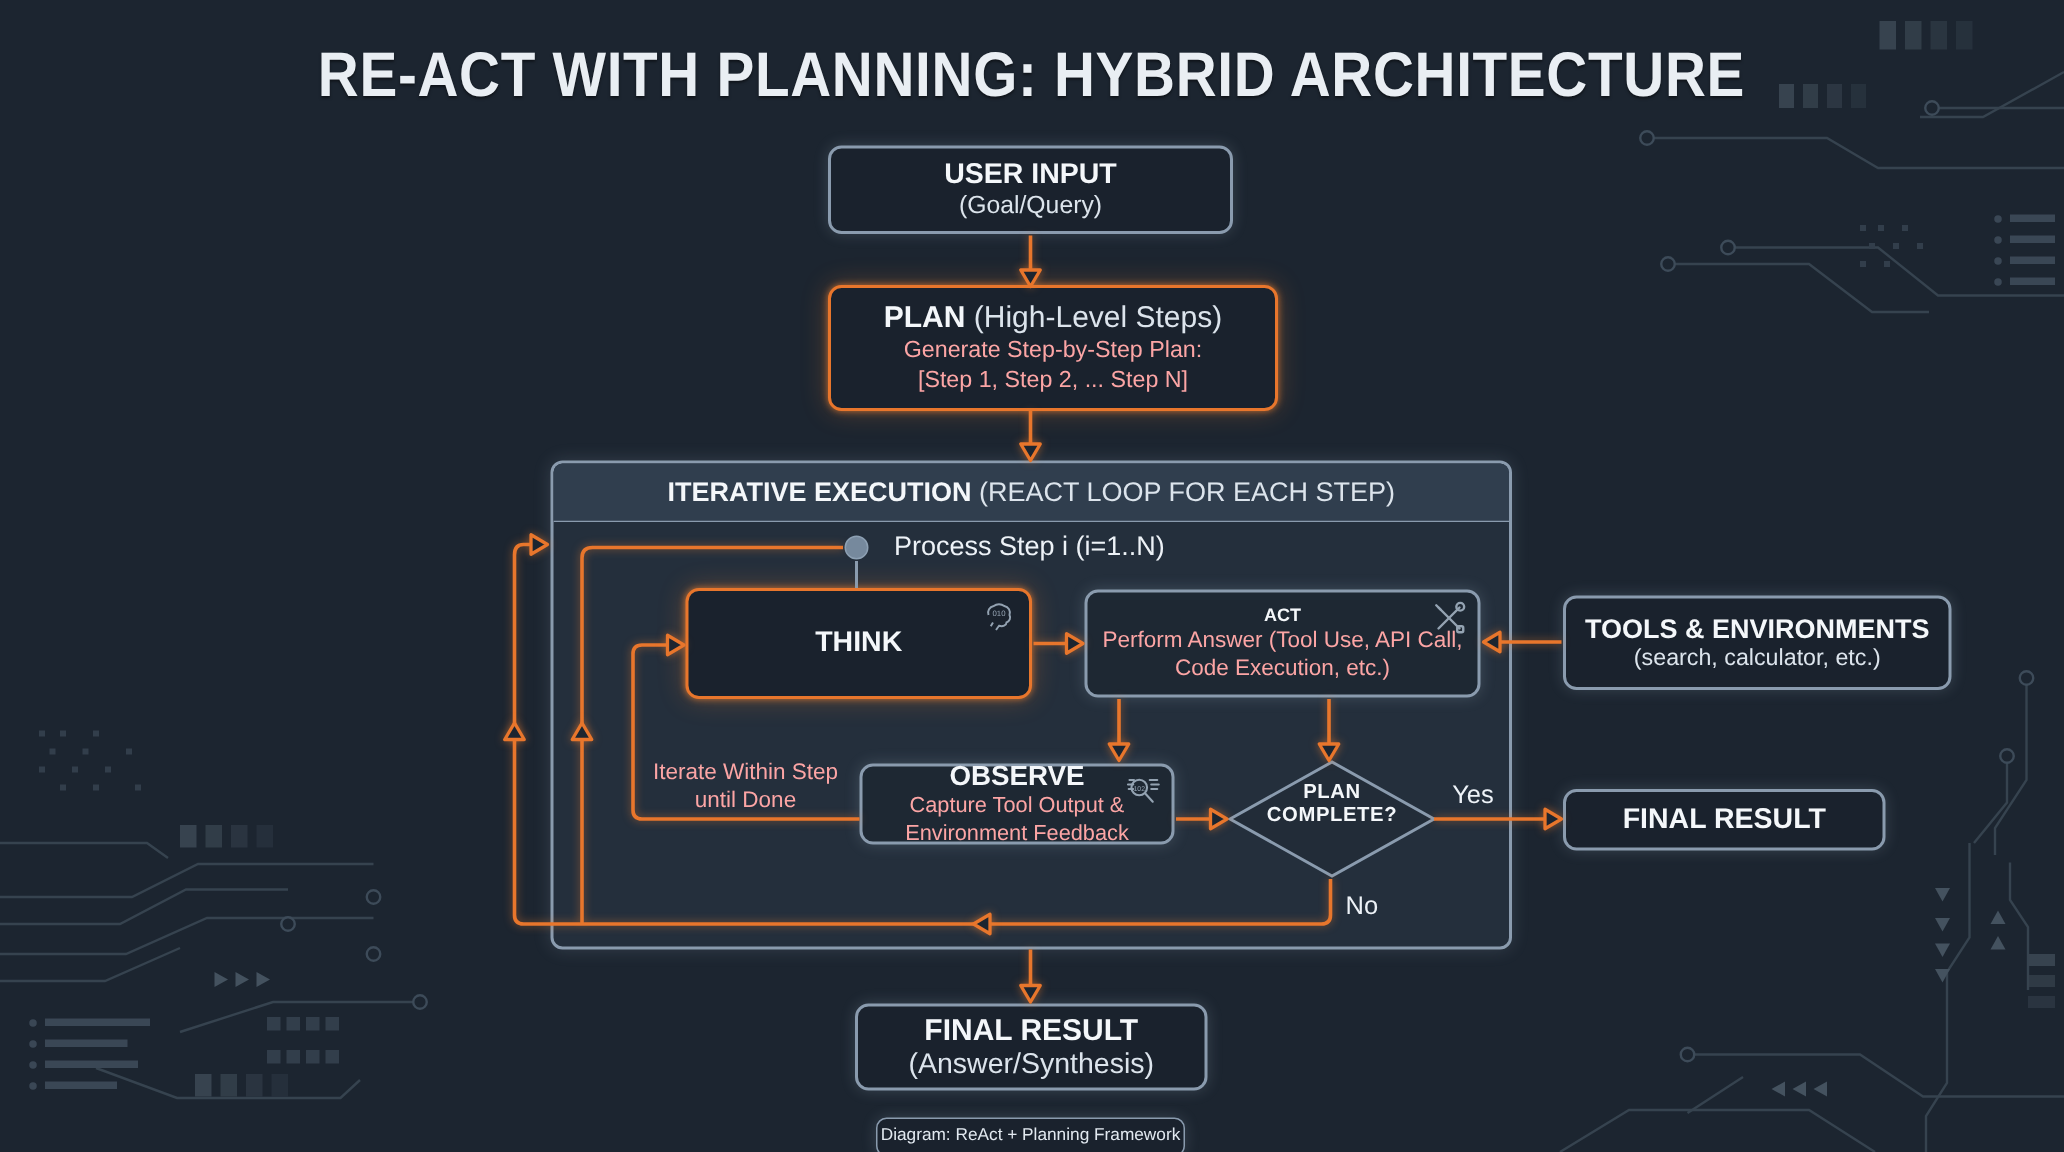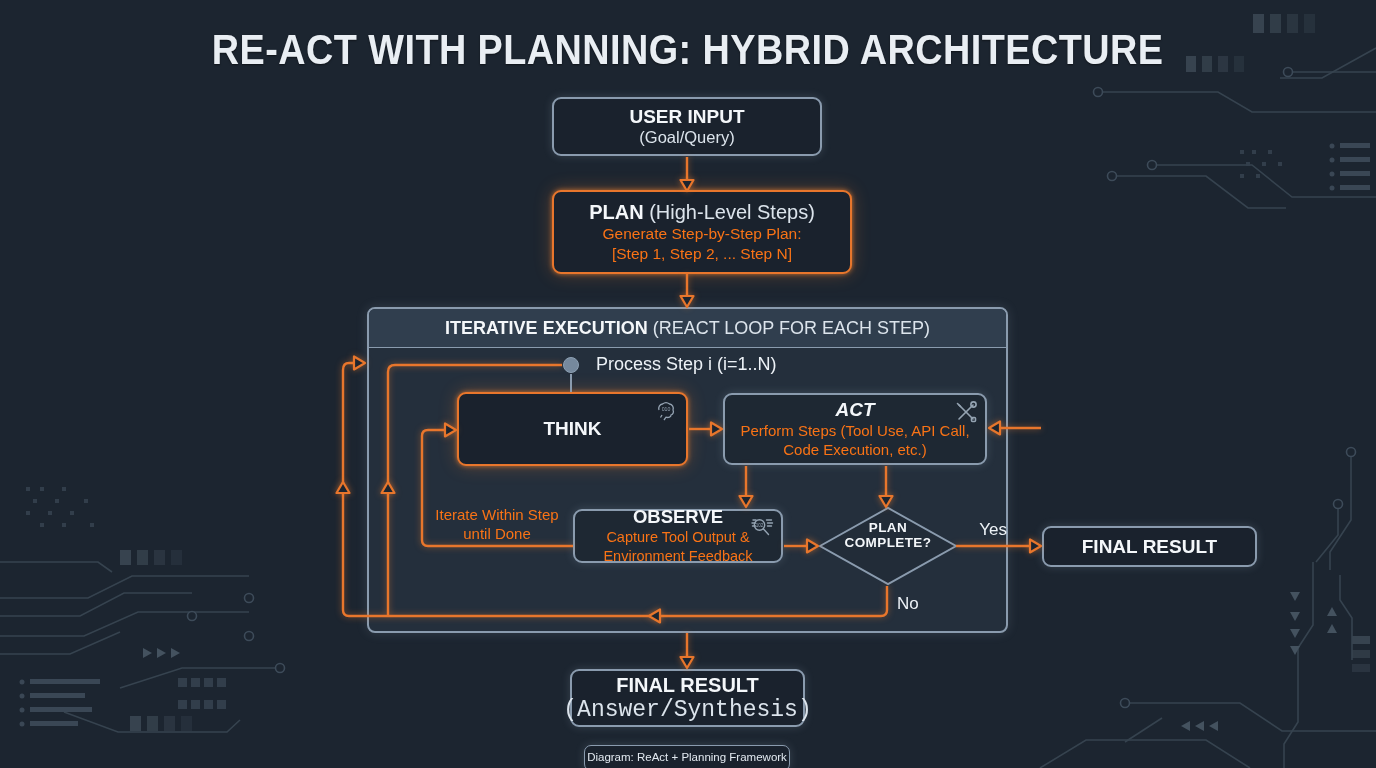--- a/index.html
+++ b/index.html
@@ -21,21 +21,21 @@
   #main-title span{display:inline-block;font-size:42px;font-weight:700;color:#E9EEF3;
     transform:scaleX(.90);letter-spacing:.5px;text-shadow:0 1px 2px rgba(0,0,0,.5);}
   #container-box{position:absolute;left:367px;top:307px;width:641px;height:326px;
     z-index:1;box-sizing:border-box;border:2px solid #8A9BAE;border-radius:8px;
     background:#242F3C;box-shadow:0 0 12px rgba(190,210,230,.15);}
   #container-header{height:38px;line-height:38px;background:#303E4E;
     border-bottom:1.5px solid #8A9BAE;border-radius:6px 6px 0 0;text-align:center;
     font-size:18px;white-space:nowrap;}
   .corner-icon{position:absolute;top:5px;right:7px;opacity:.85;}
   .label{position:absolute;z-index:4;color:#EDF2F7;}
-  .small-lines{font-size:15px;line-height:1.28;color:#f97316;}
+  .small-lines{font-size:15px;line-height:1.28;color:#fca5a5;}
 </style>
 </head>
 <body>
 
 <div id="canvas">
 
   <svg id="deco" class="layer" width="1376" height="768" viewBox="0 0 1376 768">
     <g stroke="#36434F" stroke-width="1.6" fill="none">
       <path d="M1098,92 H1218 L1252,112 H1376"></path>
       <path d="M1288,72 H1376"></path>
@@ -237,27 +237,31 @@
   <div class="node slate" style="left:723px;top:393px;width:264px;height:72px;background:#1E2833;">
     <span class="corner-icon">
       <svg width="24" height="24" viewBox="0 0 24 24" fill="none" stroke="#A9B9C9" stroke-width="1.6" stroke-linecap="round">
         <path d="M5,19 L19,5"></path>
           <circle cx="19.5" cy="4.5" r="2.6"></circle>
         <path d="M5,5 L19,19"></path>
           <path d="M3.5,3.5 l3,3"></path>
           <rect x="17.5" y="17.5" width="4" height="4" rx="1"></rect>
       </svg>
     </span>
-    <div class="t-bold" style="font-size:19px;font-style:italic;">ACT</div>
+    <div class="t-bold" style="font-size:12px;">ACT</div>
     <div class="small-lines">
-      <div>Perform Steps (Tool Use, API Call,</div>
+      <div>Perform Answer (Tool Use, API Call,</div>
       <div>Code Execution, etc.)</div>
     </div>
   </div>
 
+  <div class="node slate" style="left:1042px;top:397px;width:259px;height:63px;">
+    <div class="t-bold" style="font-size:18px;">TOOLS &amp; ENVIRONMENTS</div>
+    <div class="t-sub" style="font-size:15.5px;">(search, calculator, etc.)</div>
+  </div>
 
   <div class="label small-lines" style="left:417px;top:505px;width:160px;text-align:center;">
     <div>Iterate Within Step</div>
     <div>until Done</div>
   </div>
 
   <div class="node slate" style="left:573px;top:509px;width:210px;height:54px;background:#1E2833;">
     <span class="corner-icon">
       <svg width="24" height="22" viewBox="0 0 24 22" fill="none" stroke="#A9B9C9" stroke-width="1.4" stroke-linecap="round">
         <circle cx="9.5" cy="9" r="5.2"></circle>
@@ -271,29 +275,29 @@
       <div>Capture Tool Output &amp;</div>
       <div>Environment Feedback</div>
     </div>
   </div>
 
   <div class="label" style="left:820px;top:520px;width:136px;text-align:center;z-index:4;">
     <div class="t-bold" style="font-size:13.5px;letter-spacing:.4px;">PLAN</div>
     <div class="t-bold" style="font-size:13.5px;letter-spacing:.4px;">COMPLETE?</div>
   </div>
 
-  <div class="label" style="left:957px;top:520px;width:50px;text-align:right;font-size:17px;">Yes</div>
+  <div class="label" style="left:957px;top:520px;width:50px;text-align:center;font-size:17px;">Yes</div>
   <div class="label" style="left:897px;top:594px;font-size:17px;">No</div>
 
   <div class="node slate" style="left:1042px;top:526px;width:215px;height:41px;">
     <div class="t-bold" style="font-size:19px;">FINAL RESULT</div>
   </div>
 
   <div class="node slate" style="left:570px;top:669px;width:235px;height:58px;">
     <div class="t-bold" style="font-size:20px;">FINAL RESULT</div>
-    <div class="t-sub" style="font-size:23px;font-family:Liberation Mono, monospace;">(Answer/Synthesis)</div>
+    <div class="t-sub" style="font-size:19px;">(Answer/Synthesis)</div>
   </div>
 
   <div class="node slate" style="left:584px;top:745px;width:206px;height:26px;border-width:1.5px;border-radius:7px;justify-content:flex-start;padding-top:5px;">
     <div style="font-size:11.5px;color:#E2E9F0;">Diagram: ReAct + Planning Framework</div>
   </div>
 
 </div>
 
 </body></html>

